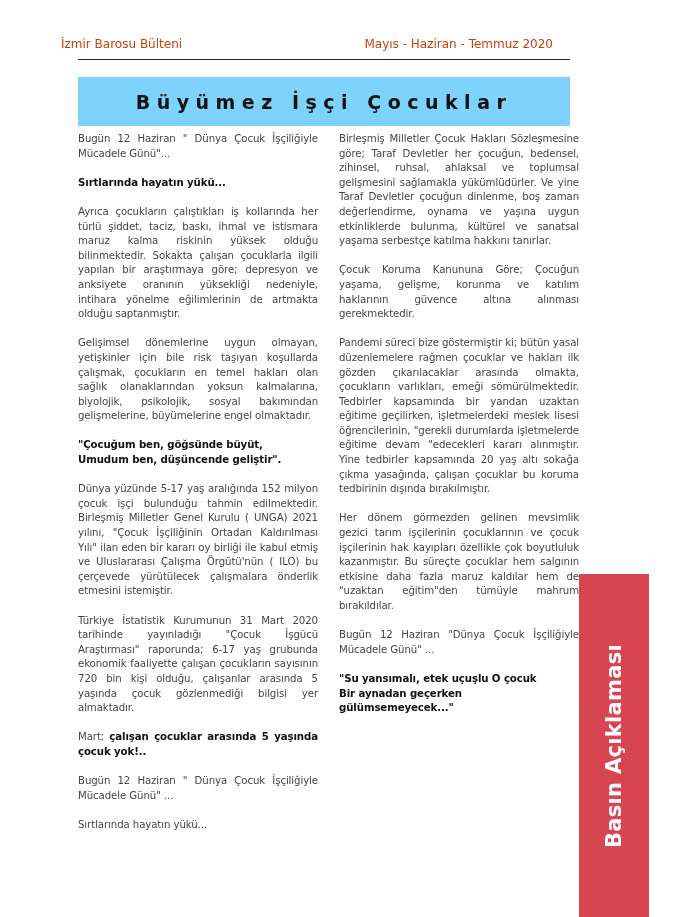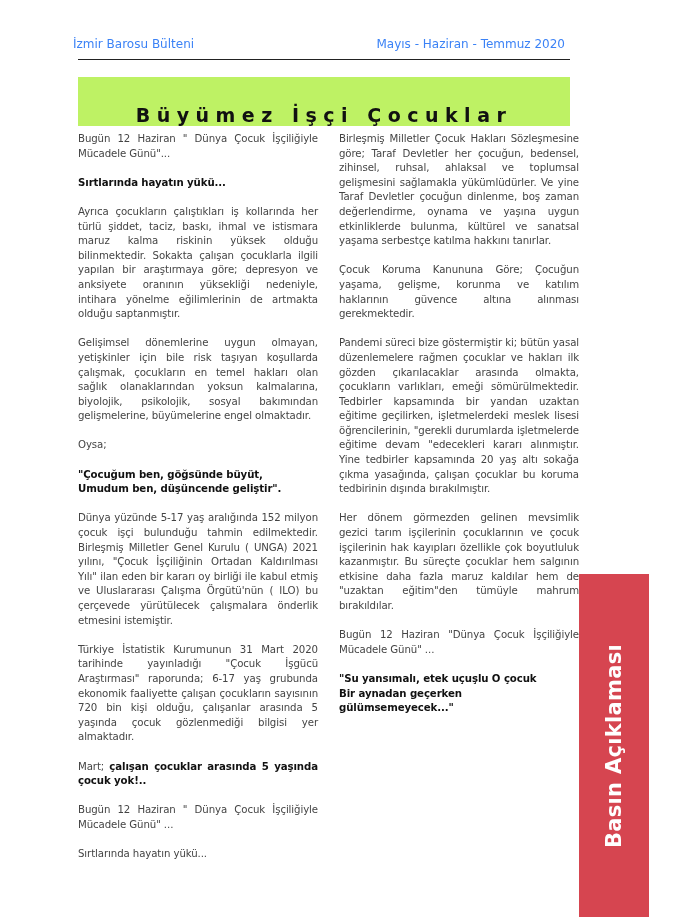--- a/index.html
+++ b/index.html
@@ -1,24 +1,24 @@
 <!DOCTYPE html>
 <html><head>
 <meta charset="utf-8">
 <style>
   html, body { margin: 0; padding: 0; background: #ffffff; }
   body { width: 700px; height: 917px; position: relative; overflow: hidden;
          font-family: "DejaVu Sans", "Liberation Sans", sans-serif; color: #3a3a3a; }
-  .header { position: absolute; left: 73px; top: 34px; width: 492px; height: 22px;
-            font-size: 12px; color: #3b82f6; text-align: right; }
+  .header { position: absolute; left: 61px; top: 34px; width: 492px; height: 22px;
+            font-size: 12px; color: #c2410c; text-align: right; }
   .header .left { position: absolute; left: 0; top: 3px; }
   .header .right { position: absolute; right: 0; top: 3px; }
   .header-rule { position: absolute; left: 78px; top: 59px; width: 492px; height: 1px; background: #222; }
-  .banner { position: absolute; left: 78px; top: 77px; width: 492px; height: 49px; background: #bef264;
-            display: flex; align-items: flex-end; justify-content: center; }
+  .banner { position: absolute; left: 78px; top: 77px; width: 492px; height: 49px; background: #7dd3fc;
+            display: flex; align-items: center; justify-content: center; }
   .banner h1 { margin: 0; font-family: "DejaVu Sans", sans-serif; font-weight: bold; font-size: 19px;
                letter-spacing: 6.5px; color: #111; }
   .col { position: absolute; top: 132px; width: 240px; font-size: 10.2px; line-height: 14.6px;
          text-align: justify; color: #444; letter-spacing: -0.1px; }
   .col.left { left: 78px; }
   .col.right { left: 339px; }
   .col p { margin: 0 0 14.6px 0; }
   .col p.bold { font-weight: bold; color: #111; }
   .col b { color: #111; }
   .sidebar { position: absolute; left: 579px; top: 574px; width: 70px; height: 343px; background: #d64550; }
@@ -37,21 +37,20 @@
 
 <div class="banner">
   <h1>Büyümez İşçi Çocuklar</h1>
 </div>
 
 <div class="col left">
   <p>Bugün 12 Haziran " Dünya Çocuk İşçiliğiyle Mücadele Günü"...</p>
   <p class="bold">Sırtlarında hayatın yükü...</p>
   <p>Ayrıca çocukların çalıştıkları iş kollarında her türlü şiddet, taciz, baskı, ihmal ve istismara maruz kalma riskinin yüksek olduğu bilinmektedir. Sokakta çalışan çocuklarla ilgili yapılan bir araştırmaya göre; depresyon ve anksiyete oranının yüksekliği nedeniyle, intihara yönelme eğilimlerinin de artmakta olduğu saptanmıştır.</p>
   <p>Gelişimsel dönemlerine uygun olmayan, yetişkinler için bile risk taşıyan koşullarda çalışmak, çocukların en temel hakları olan sağlık olanaklarından yoksun kalmalarına, biyolojik, psikolojik,  sosyal bakımından gelişmelerine, büyümelerine engel olmaktadır.</p>
-  <p>Oysa;</p>
   <p class="bold" style="text-align:left;">
     <span>"Çocuğum ben, göğsünde büyüt,</span><br>
     <span>Umudum ben, düşüncende geliştir".</span>
   </p>
   <p>Dünya yüzünde 5-17 yaş aralığında 152 milyon çocuk işçi bulunduğu tahmin edilmektedir. Birleşmiş Milletler Genel Kurulu ( UNGA) 2021 yılını, "Çocuk İşçiliğinin Ortadan Kaldırılması Yılı" ilan eden bir kararı  oy birliği ile kabul etmiş ve Uluslararası Çalışma Örgütü'nün ( ILO) bu çerçevede yürütülecek çalışmalara önderlik etmesini istemiştir.</p>
   <p>Türkiye İstatistik Kurumunun 31 Mart 2020 tarihinde yayınladığı "Çocuk İşgücü Araştırması" raporunda; 6-17 yaş grubunda ekonomik faaliyette çalışan çocukların sayısının 720 bin kişi olduğu, çalışanlar arasında 5 yaşında çocuk gözlenmediği bilgisi yer almaktadır.</p>
   <p>
     <span>Mart; </span><b>çalışan çocuklar arasında 5 yaşında çocuk yok!..</b>
   </p>
   <p>Bugün 12 Haziran " Dünya Çocuk İşçiliğiyle Mücadele Günü" ...</p>

